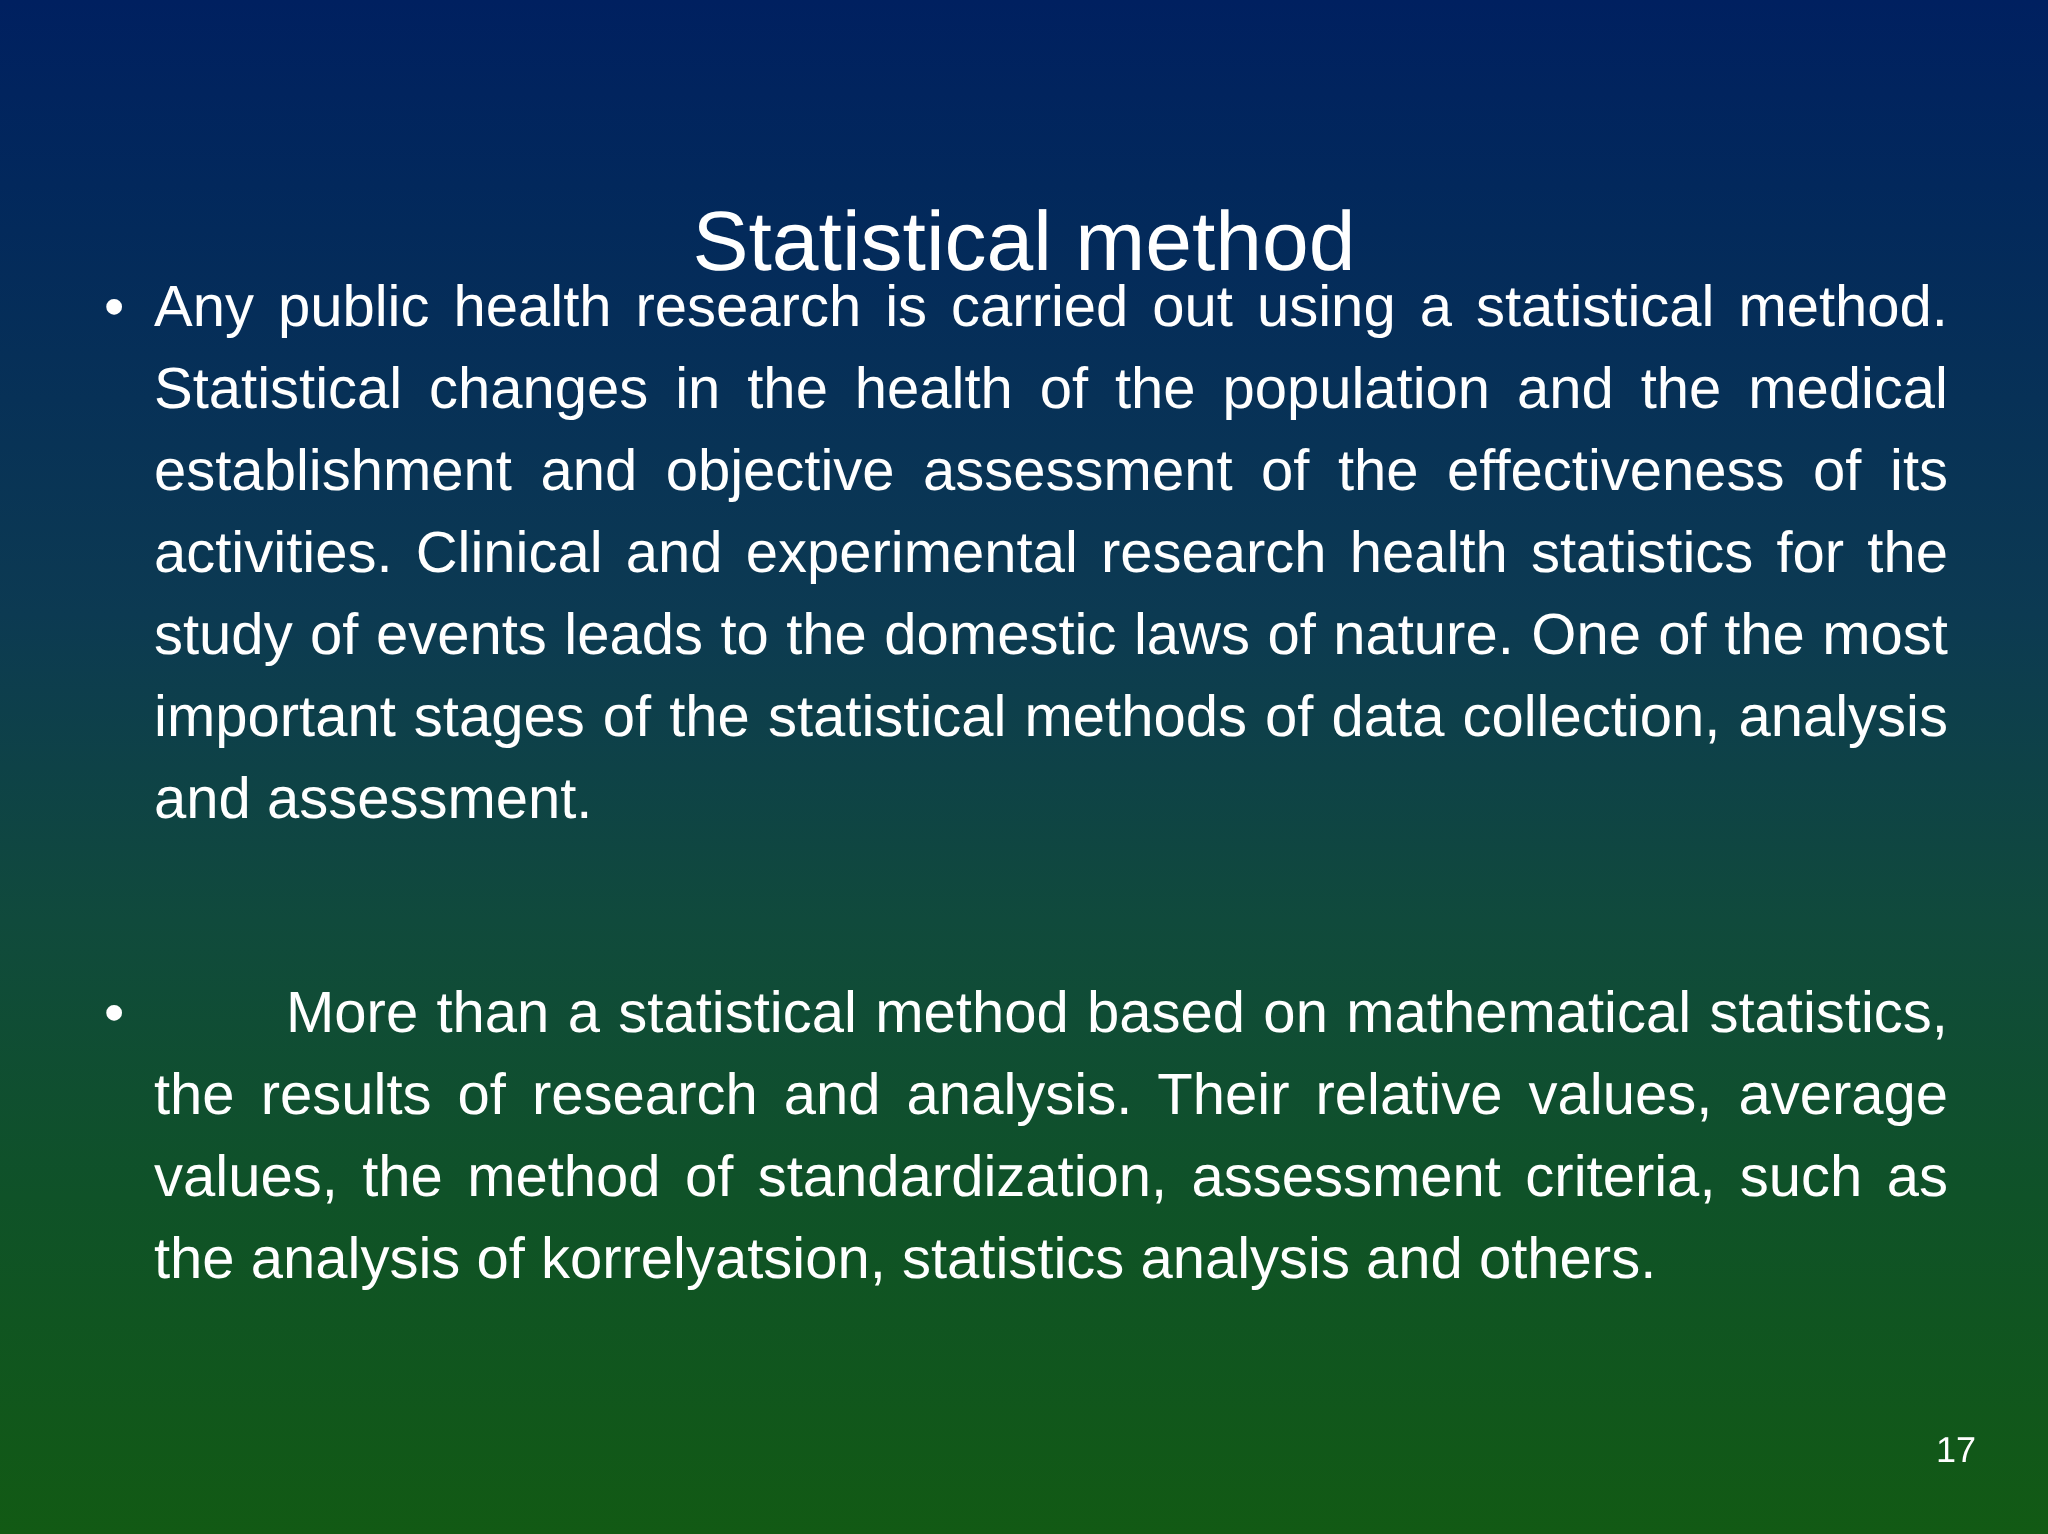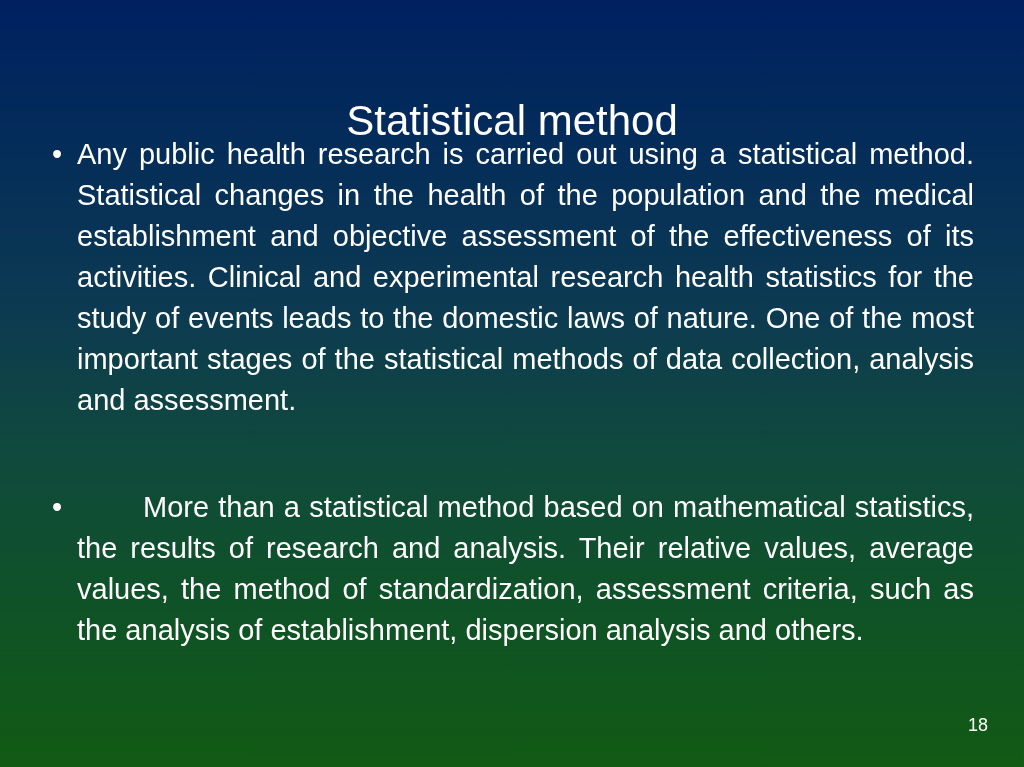--- a/index.html
+++ b/index.html
@@ -64,17 +64,17 @@
 <div>
   <h1 class="slide-title">Statistical method</h1>
 
   <div class="bullet bullet-1">
     <span class="bullet-dot">•</span>
     <div class="bullet-text">Any public health research is carried out using a statistical method. Statistical changes in the health of the population and the medical establishment and objective assessment of the effectiveness of its activities. Clinical and experimental research health statistics for the study of events leads to the domestic laws of nature. One of the most important stages of the statistical methods of data collection, analysis and assessment.</div>
   </div>
 
   <div class="bullet bullet-2">
     <span class="bullet-dot">•</span>
-    <div class="bullet-text">More than a statistical method based on mathematical statistics, the results of research and analysis. Their relative values, average values, the method of standardization, assessment criteria, such as the analysis of establishment, dispersion analysis and others.</div>
+    <div class="bullet-text">More than a statistical method based on mathematical statistics, the results of research and analysis. Their relative values, average values, the method of standardization, assessment criteria, such as the analysis of korrelyatsion, statistics analysis and others.</div>
   </div>
 
-  <div class="page-number">18</div>
+  <div class="page-number">17</div>
 </div>
 
 </body></html>

